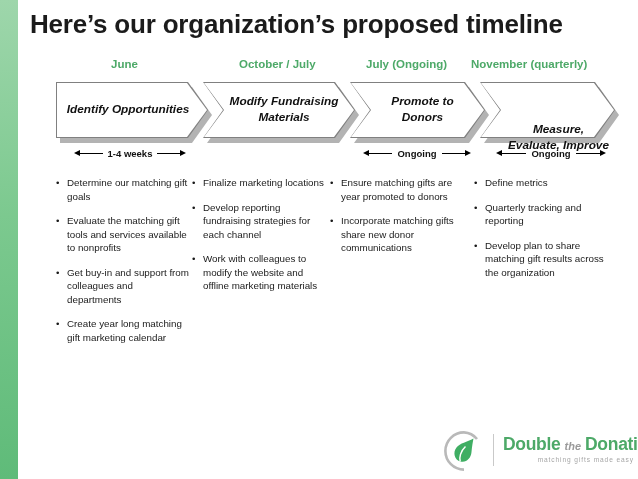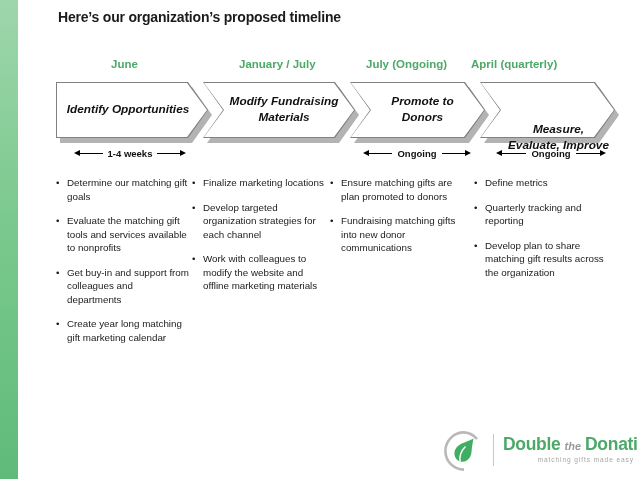--- a/index.html
+++ b/index.html
@@ -23,26 +23,25 @@
     width: 18px;
     height: 479px;
     background: linear-gradient(to bottom, #9ed6ab 0%, #7cc98f 45%, #5fbb79 100%);
   }
 
   
   #page-title {
     position: absolute;
     left: 30px;
     top: 9px;
-    font-size: 14px;
+    font-size: 26px;
     font-weight: bold;
     color: #1b1b1b;
     letter-spacing: -0.2px;
     white-space: nowrap;
-    margin-left: 28px;
   }
 
   
   .phase-date {
     position: absolute;
     top: 58px;
     font-size: 11.5px;
     font-weight: bold;
     color: #4da968;
     white-space: nowrap;
@@ -256,23 +255,23 @@
   }
 </style>
 </head>
 <body>
 
 <div id="left-accent"></div>
 
 <div id="page-title">Here’s our organization’s proposed timeline</div>
 
 <div class="phase-date" id="phase-date-0">June</div>
-<div class="phase-date" id="phase-date-1">January / July</div>
+<div class="phase-date" id="phase-date-1">October / July</div>
 <div class="phase-date" id="phase-date-2">July (Ongoing)</div>
-<div class="phase-date" id="phase-date-3">April (quarterly)</div>
+<div class="phase-date" id="phase-date-3">November (quarterly)</div>
 
 <div id="chevron-band">
 
   <div class="chevron" id="chev-0">
     <div class="chev-shadow shape-flat"></div>
     <div class="chev-outline shape-flat"></div>
     <div class="chev-inner shape-flat"></div>
     <div class="chev-label">Identify Opportunities</div>
   </div>
 
@@ -344,36 +343,36 @@
     </div>
   </div>
 
   <div class="bullet-col" id="bullet-col-1">
     <div class="bullet-item">
       <span class="bullet-dot">•</span>
       <span class="bullet-text">Finalize marketing locations</span>
     </div>
     <div class="bullet-item">
       <span class="bullet-dot">•</span>
-      <span class="bullet-text">Develop targeted organization strategies for each channel</span>
+      <span class="bullet-text">Develop reporting fundraising strategies for each channel</span>
     </div>
     <div class="bullet-item">
       <span class="bullet-dot">•</span>
       <span class="bullet-text">Work with colleagues to modify the website and offline marketing materials</span>
     </div>
   </div>
 
   <div class="bullet-col" id="bullet-col-2">
     <div class="bullet-item">
       <span class="bullet-dot">•</span>
-      <span class="bullet-text">Ensure matching gifts are plan promoted to donors</span>
-    </div>
-    <div class="bullet-item">
-      <span class="bullet-dot">•</span>
-      <span class="bullet-text">Fundraising matching gifts into new donor communications</span>
+      <span class="bullet-text">Ensure matching gifts are year promoted to donors</span>
+    </div>
+    <div class="bullet-item">
+      <span class="bullet-dot">•</span>
+      <span class="bullet-text">Incorporate matching gifts share new donor communications</span>
     </div>
   </div>
 
   <div class="bullet-col" id="bullet-col-3">
     <div class="bullet-item">
       <span class="bullet-dot">•</span>
       <span class="bullet-text">Define metrics</span>
     </div>
     <div class="bullet-item">
       <span class="bullet-dot">•</span>

